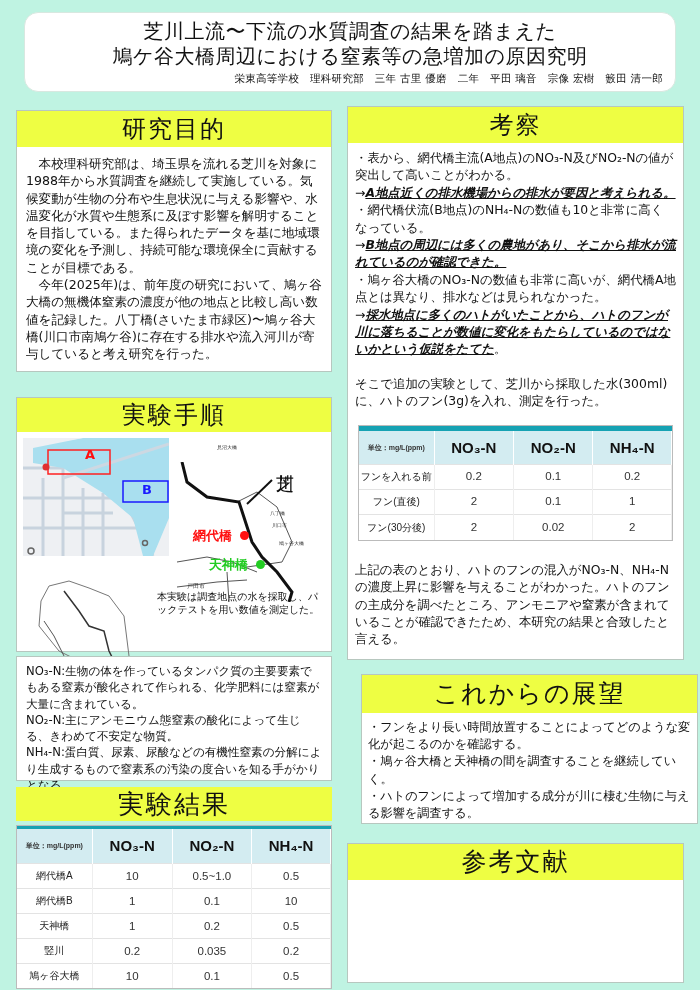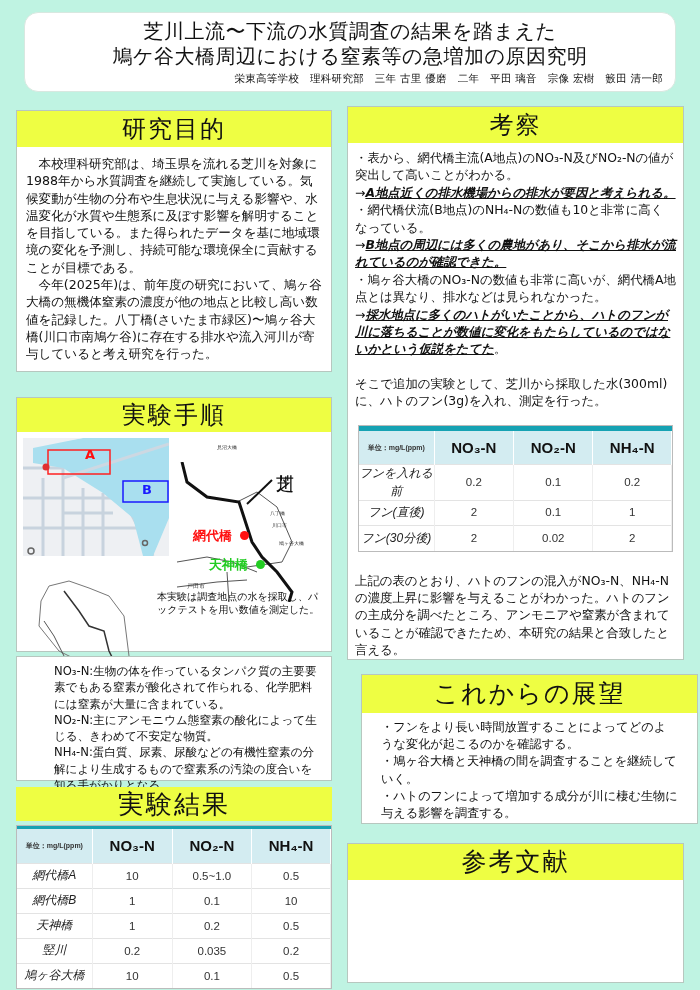--- a/index.html
+++ b/index.html
@@ -30,21 +30,21 @@
     }
     .sec-body { padding: 6px 8px; font-size: 12.4px; line-height: 17.6px; }
     .p-indent { text-indent: 1em; }
     .u { text-decoration: underline; font-style: italic; font-weight: bold; }
 
     
     table.data { border-collapse: collapse; width: 100%; font-family: "Liberation Sans", "DejaVu Sans", sans-serif; }
     table.data th { background: #d3ecf1; font-size: 15px; font-weight: bold; color: #111; height: 34px; border-right: 1px solid #fff; }
     table.data th.unit { font-size: 7px; font-weight: bold; color: #333; width: 24%; }
     table.data td { text-align: center; font-size: 11.5px; color: #333; height: 25px; border-top: 1px solid #e3e3e3; border-right: 1px solid #eee; }
-    table.data td.rowlabel { font-size: 12px; color: #222; font-style: italic; }
+    table.data td.rowlabel { font-size: 10px; color: #222; }
     .tbl-top { height: 5px; background: #16a2b3; }
     .tbl-wrap { border: 1px solid #bbb; }
 
     .map-area { position: relative; height: 190px; }
     .link { color: #2a6ee6; text-decoration: underline; }
   </style>
 </head>
 <body>
 
 <div class="title-box">
@@ -113,21 +113,21 @@
     <svg style="position:absolute; left:12px; top:144px;" width="110" height="100" viewBox="0 0 110 100">
       <path d="M20 10 L40 5 L60 12 L80 20 L95 40 L100 80 L90 95 L60 90 L30 75 L10 50 L12 25 Z" fill="none" stroke="#777" stroke-width="1"></path>
       <path d="M35 15 L50 35 L60 50 L75 55 L80 75 L90 95" stroke="#333" stroke-width="1.5" fill="none"></path>
       <path d="M15 45 L25 60 L35 80" stroke="#555" stroke-width="1" fill="none"></path>
     </svg>
     <div style="position:absolute; left:140px; top:158px; width:170px; font-size:10px; line-height:13px;">本実験は調査地点の水を採取し、パックテストを用い数値を測定した。</div>
   </div>
 </div>
 
 <div class="section" style="left:16px; top:656px; width:316px; height:125px;">
-  <div class="sec-body" style="padding:6px 9px; font-size:11.6px; line-height:16.3px;margin-left:28px;">
+  <div class="sec-body" style="padding:6px 9px; font-size:11.6px; line-height:16.3px;">
     <p>NO₃-N:生物の体を作っているタンパク質の主要要素でもある窒素が酸化されて作られる、化学肥料には窒素が大量に含まれている。</p>
     <p>NO₂-N:主にアンモニウム態窒素の酸化によって生じる、きわめて不安定な物質。</p>
     <p>NH₄-N:蛋白質、尿素、尿酸などの有機性窒素の分解により生成するもので窒素系の汚染の度合いを知る手がかりとなる。</p>
   </div>
 </div>
 
 <div style="position:absolute; left:16px; top:787px; width:316px; height:196px;">
   <div class="sec-head" style="height:34px; line-height:34px; font-size:26px;">実験結果</div>
   <div class="tbl-wrap" style="margin-top:4px; background:#fff;">
     <div class="tbl-top" style="height:3px;"></div>
@@ -215,21 +215,21 @@
         </tr>
       </tbody>
         </table>
     </div>
     <p style="margin-top:20px;">上記の表のとおり、ハトのフンの混入がNO₃-N、NH₄-Nの濃度上昇に影響を与えることがわかった。ハトのフンの主成分を調べたところ、アンモニアや窒素が含まれていることが確認できたため、本研究の結果と合致したと言える。</p>
   </div>
 </div>
 
 <div class="section" style="left:347px; top:674px; width:337px; height:150px;margin-left:14px;">
   <div class="sec-head" style="height:38px; line-height:38px; font-size:25px;">これからの展望</div>
-  <div class="sec-body" style="padding:6px 19px; font-size:12.2px; line-height:17.2px;">
+  <div class="sec-body" style="padding:6px 6px; font-size:12.2px; line-height:17.2px;">
     <p>・フンをより長い時間放置することによってどのような変化が起こるのかを確認する。</p>
     <p>・鳩ヶ谷大橋と天神橋の間を調査することを継続していく。</p>
     <p>・ハトのフンによって増加する成分が川に棲む生物に与える影響を調査する。</p>
   </div>
 </div>
 
 <div class="section" style="left:347px; top:843px; width:337px; height:140px;">
   <div class="sec-head" style="height:36px; line-height:36px; font-size:25px;">参考文献</div>
 </div>
 

